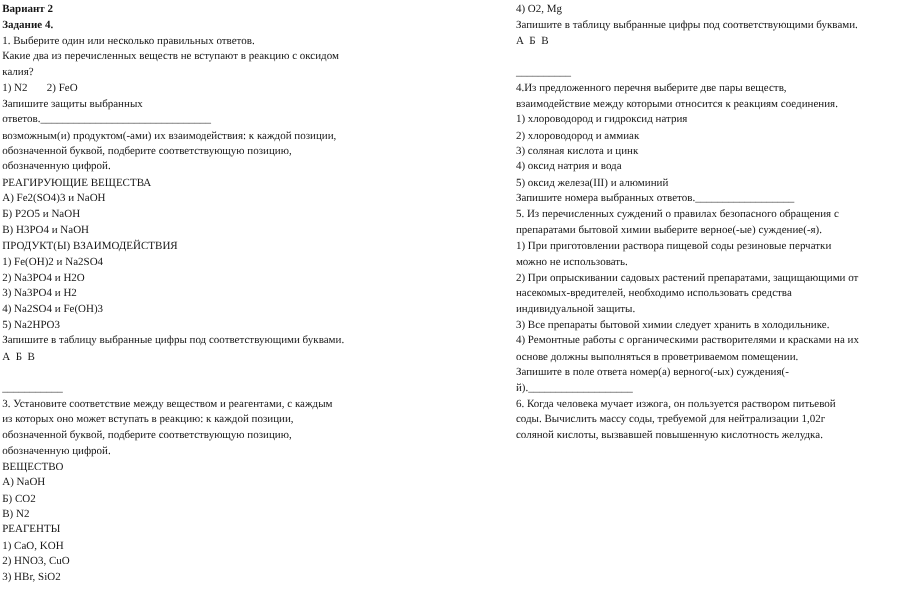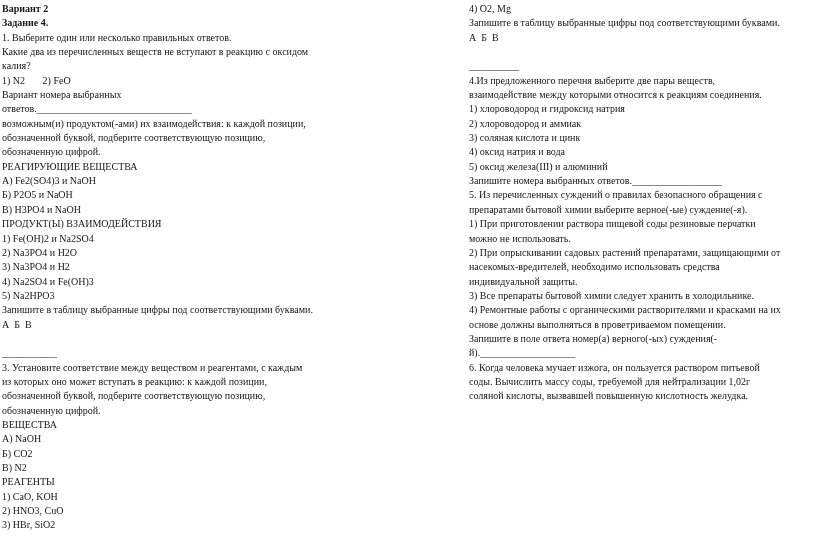--- a/index.html
+++ b/index.html
@@ -37,21 +37,21 @@
 <body style="background: rgb(255, 255, 255);">
 
 <div class="page">
   <div class="column left" style="color: rgb(22, 22, 22);">
       <div class="line bold">Вариант 2</div>
       <div class="line bold">Задание 4.</div>
       <div class="line">1. Выберите один или несколько правильных ответов.</div>
       <div class="line">Какие два из перечисленных веществ не вступают в реакцию с оксидом</div>
       <div class="line">калия?</div>
       <div class="line">1) N2       2) FeO</div>
-      <div class="line">Вариант номера выбранных</div>
+      <div class="line">Запишите защиты выбранных</div>
       <div class="line">ответов._______________________________</div>
       <div class="line">возможным(и) продуктом(-ами) их взаимодействия: к каждой позиции,</div>
       <div class="line">обозначенной буквой, подберите соответствующую позицию,</div>
       <div class="line">обозначенную цифрой.</div>
       <div class="line">РЕАГИРУЮЩИЕ ВЕЩЕСТВА</div>
       <div class="line">А) Fe2(SO4)3 и NaOH</div>
       <div class="line">Б) P2O5 и NaOH</div>
       <div class="line">В) H3PO4 и NaOH</div>
       <div class="line">ПРОДУКТ(Ы) ВЗАИМОДЕЙСТВИЯ</div>
       <div class="line">1) Fe(OH)2 и Na2SO4</div>
@@ -60,21 +60,21 @@
       <div class="line">4) Na2SO4 и Fe(OH)3</div>
       <div class="line">5) Na2HPO3</div>
       <div class="line">Запишите в таблицу выбранные цифры под соответствующими буквами.</div>
       <div class="line">А  Б  В</div>
       <div class="line"></div>
       <div class="line">___________</div>
       <div class="line">3. Установите соответствие между веществом и реагентами, с каждым</div>
       <div class="line">из которых оно может вступать в реакцию: к каждой позиции,</div>
       <div class="line">обозначенной буквой, подберите соответствующую позицию,</div>
       <div class="line">обозначенную цифрой.</div>
-      <div class="line">ВЕЩЕСТВА</div>
+      <div class="line">ВЕЩЕСТВО</div>
       <div class="line">А) NaOH</div>
       <div class="line">Б) CO2</div>
       <div class="line">В) N2</div>
       <div class="line">РЕАГЕНТЫ</div>
       <div class="line">1) CaO, KOH</div>
       <div class="line">2) HNO3, CuO</div>
       <div class="line">3) HBr, SiO2</div>
     </div>
   <div class="column right" style="color: rgb(22, 22, 22);">
       <div class="line">4) O2, Mg</div>

